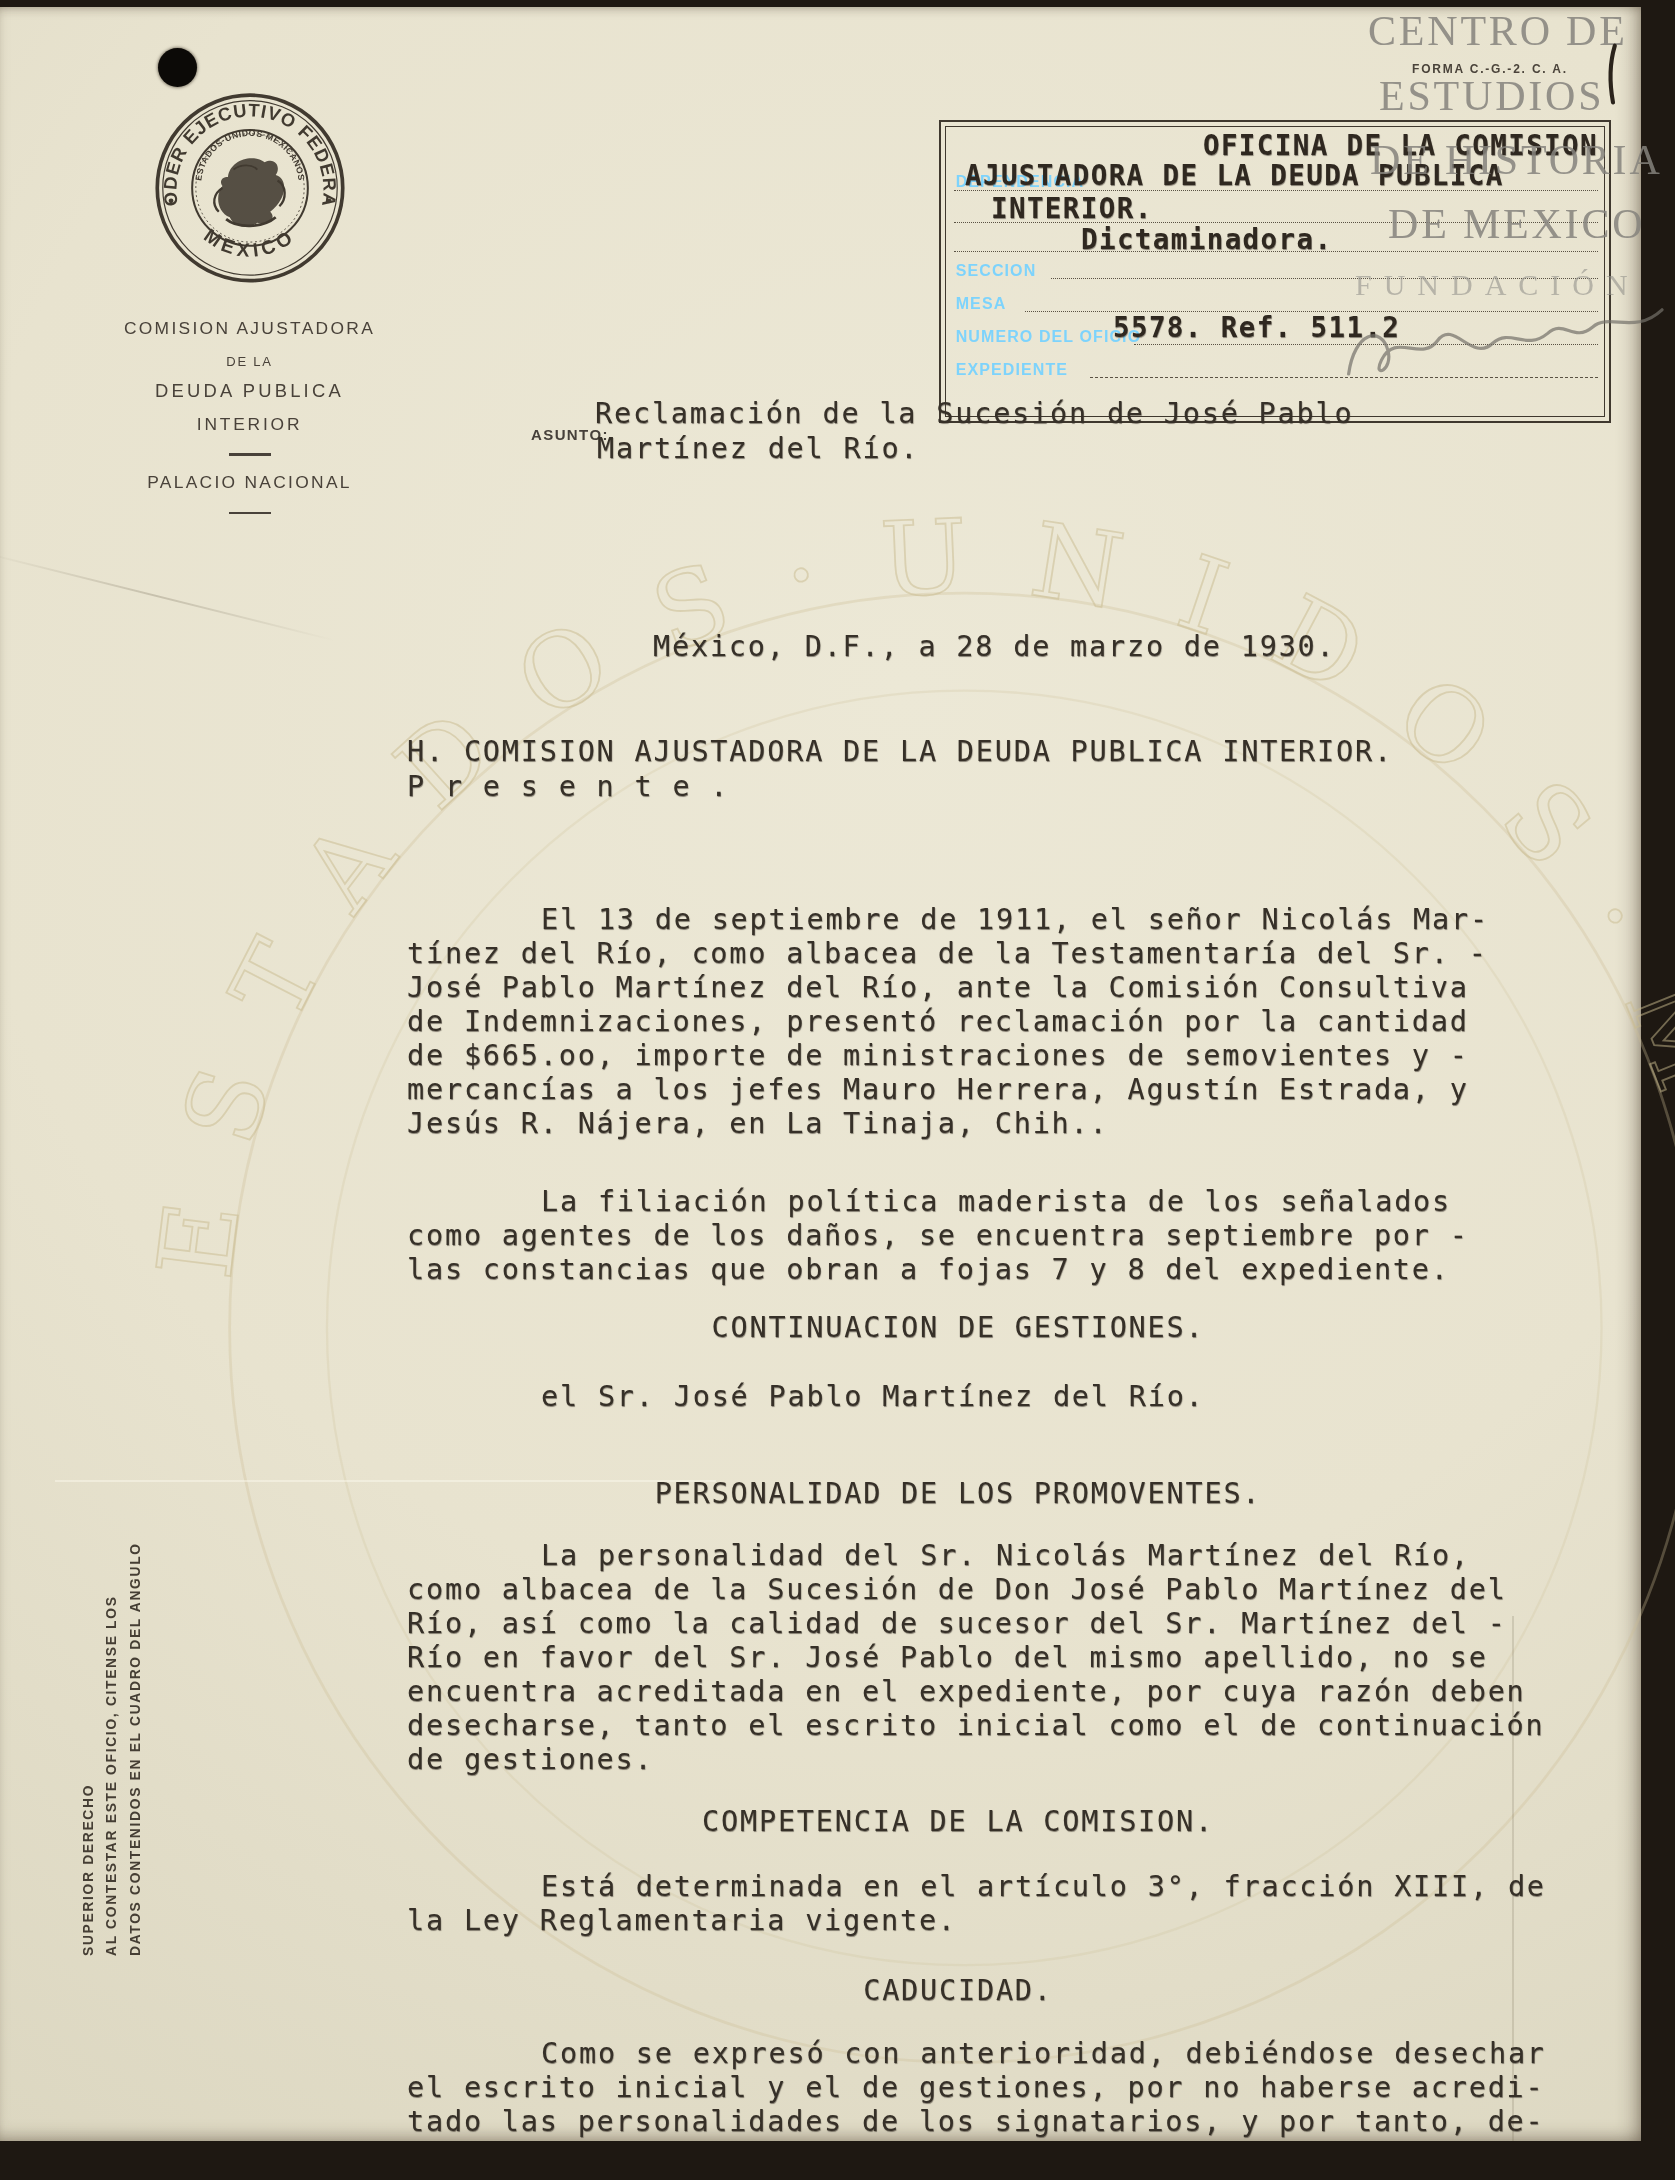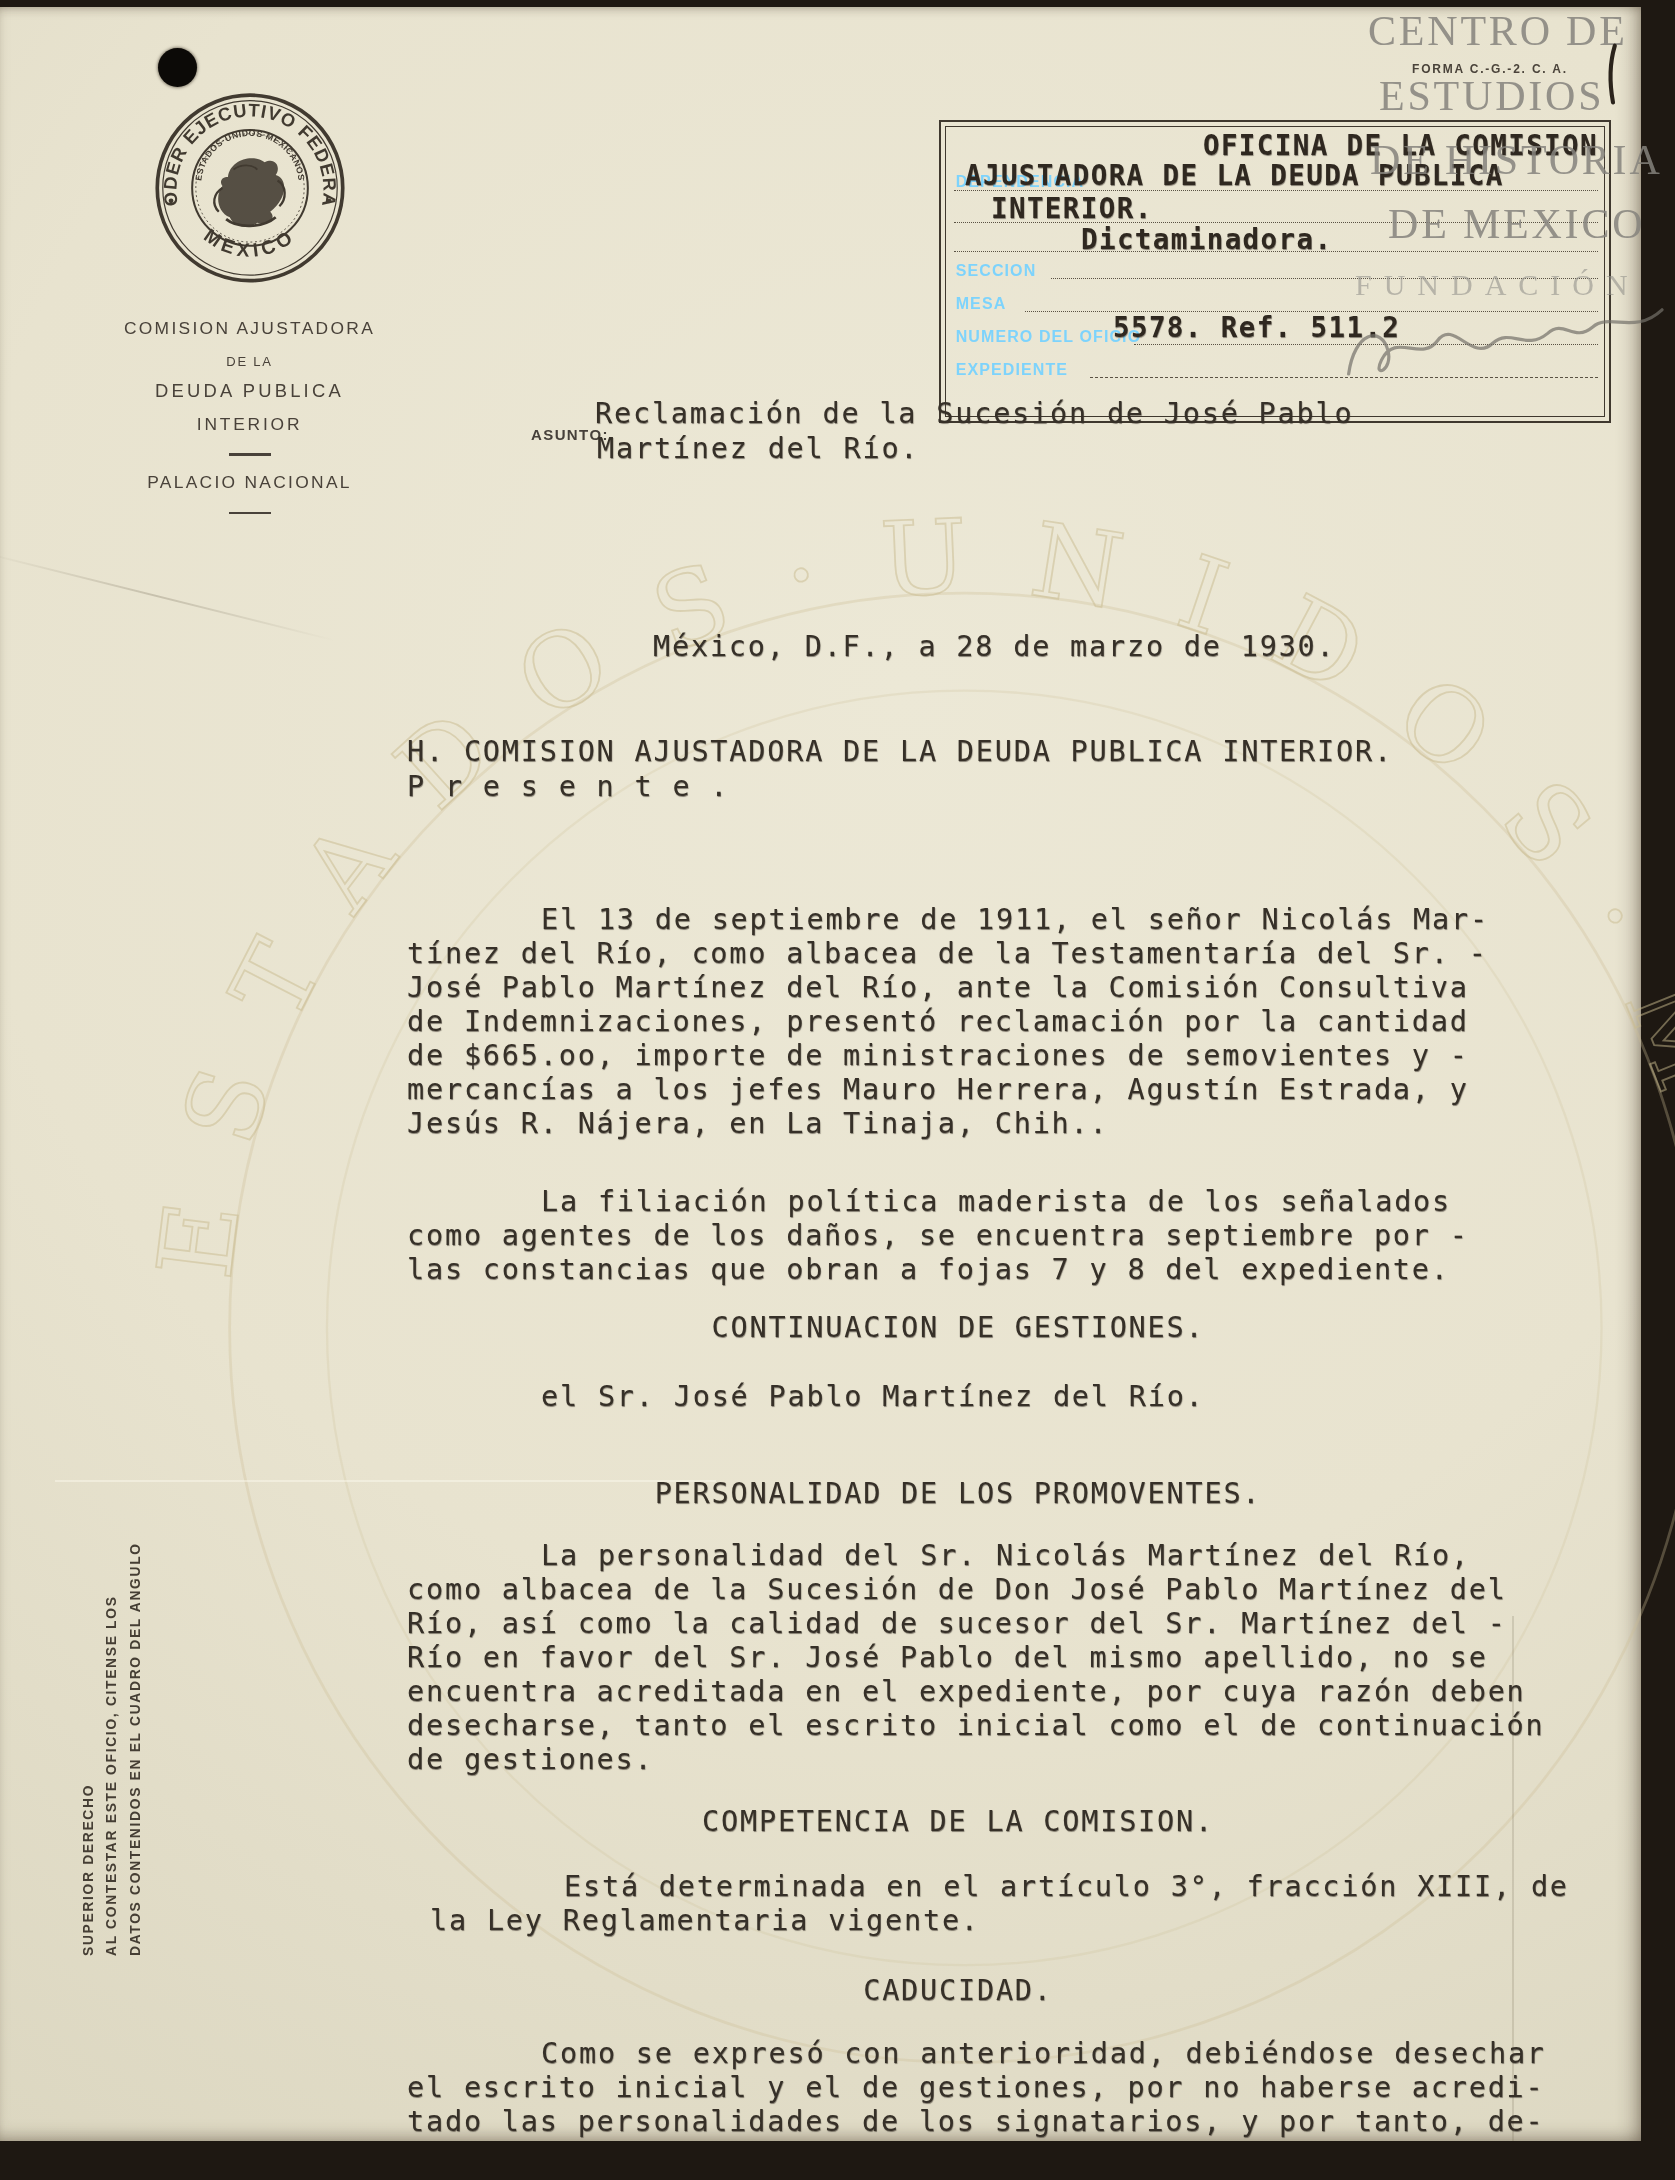--- a/index.html
+++ b/index.html
@@ -193,21 +193,21 @@
       <div class="ln">La personalidad del Sr. Nicolás Martínez del Río,</div>
       <div class="ln">como albacea de la Sucesión de Don José Pablo Martínez del</div>
       <div class="ln">Río, así como la calidad de sucesor del Sr. Martínez del -</div>
       <div class="ln">Río en favor del Sr. José Pablo del mismo apellido, no se</div>
       <div class="ln">encuentra acreditada en el expediente, por cuya razón deben</div>
       <div class="ln">desecharse, tanto el escrito inicial como el de continuación</div>
       <div class="ln">de gestiones.</div>
     </div>
 
   <div class="heading typed" style="top:1805px">COMPETENCIA DE LA COMISION.</div>
-  <div class="para typed" style="left:430px;top:1870px">
+  <div class="para typed" style="left:407px;top:1870px">
       <div class="ln">Está determinada en el artículo 3°, fracción XIII, de</div>
       <div class="ln">la Ley Reglamentaria vigente.</div>
     </div>
 
   <div class="heading typed" style="top:1974px">CADUCIDAD.</div>
   <div class="para typed" style="left:407px;top:2037px">
       <div class="ln">Como se expresó con anterioridad, debiéndose desechar</div>
       <div class="ln">el escrito inicial y el de gestiones, por no haberse acredi-</div>
       <div class="ln">tado las personalidades de los signatarios, y por tanto, de-</div>
     </div>

